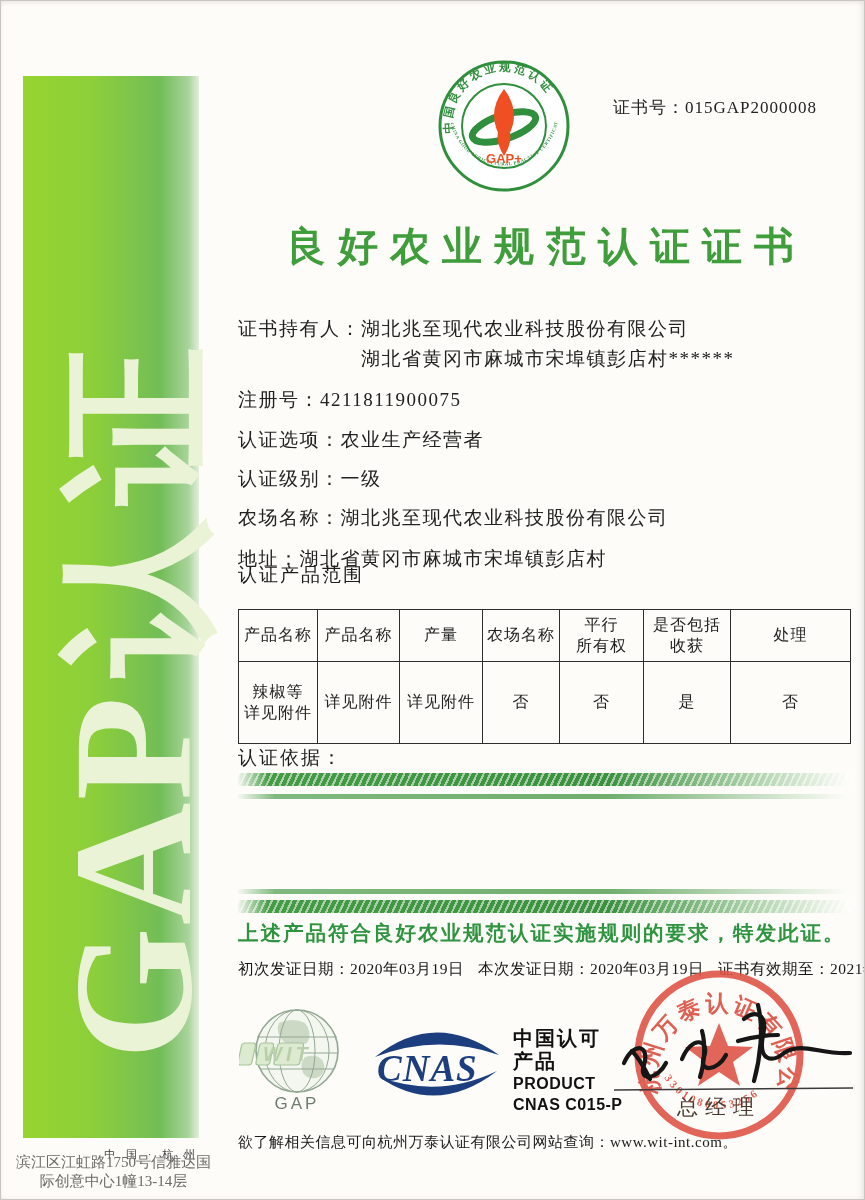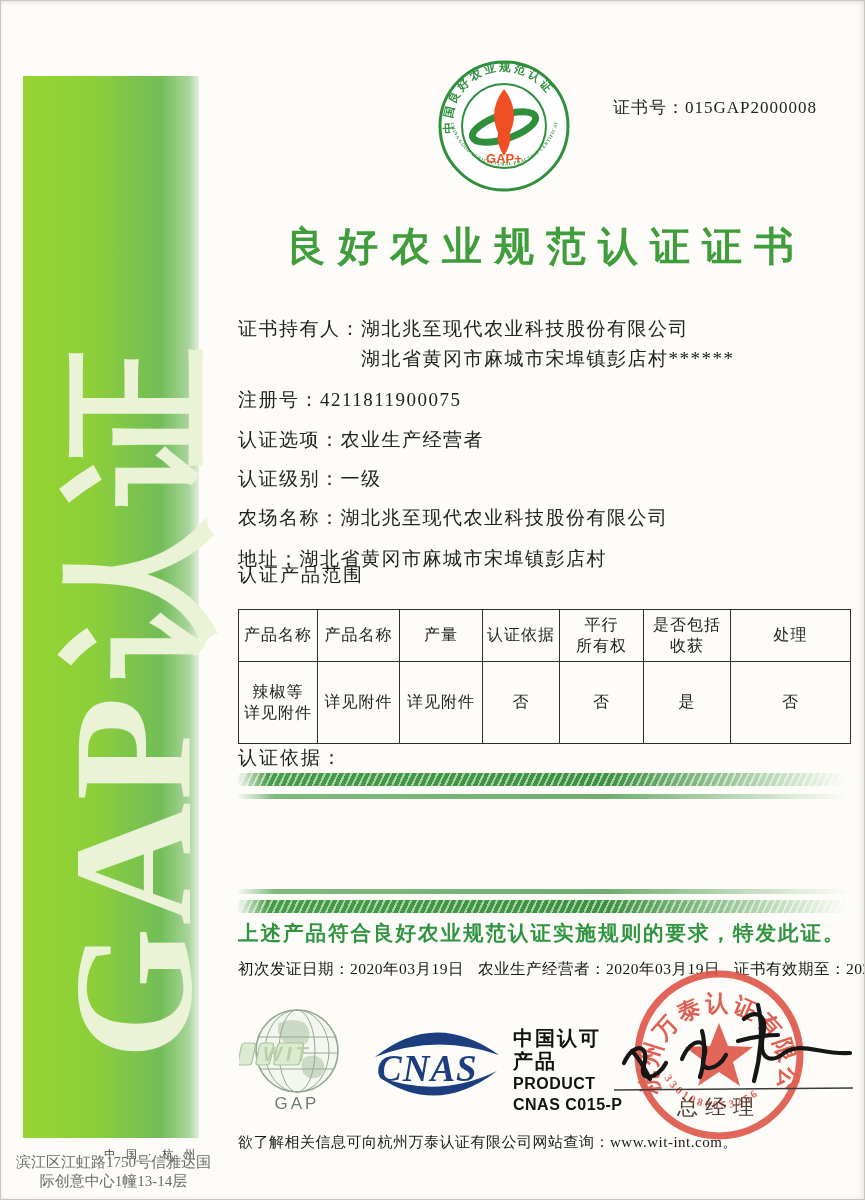--- a/index.html
+++ b/index.html
@@ -155,21 +155,21 @@
           <col class="c3">
           <col class="c4">
           <col class="c5">
           <col class="c6">
       </colgroup>
       <tbody>
           <tr>
         <th>产品名称</th>
         <th>产品名称</th>
         <th>产量</th>
-        <th>认证依据</th>
+        <th>农场名称</th>
         <th>平行
 所有权</th>
         <th>是否包括
 收获</th>
         <th>处理</th>
       </tr>
       <tr>
         <td>辣椒等
 详见附件</td>
         <td>详见附件</td>
@@ -185,21 +185,21 @@
 
   <div class="basis-label">认证依据：</div>
   <div class="bar bar-thick b1"></div>
   <div class="bar bar-thin b2"></div>
   <div class="bar bar-thin b3"></div>
   <div class="bar bar-thick b4"></div>
 
   <div class="statement">上述产品符合良好农业规范认证实施规则的要求，特发此证。</div>
   <div class="dates">
     <span><span>初次发证日期：</span><span>2020年03月19日</span></span>
-    <span><span>农业生产经营者：</span><span>2020年03月19日</span></span>
+    <span><span>本次发证日期：</span><span>2020年03月19日</span></span>
     <span><span>证书有效期至：</span><span>2021年03月18日</span></span>
   </div>
 
   <div class="wit-logo">
     <svg width="112" height="118" viewBox="0 0 112 118">
       <circle cx="58" cy="50" r="41" fill="#f4f7f0" stroke="#93a793" stroke-width="1.6"></circle>
       <path d="M40,22 q14,-6 26,0 q8,10 2,20 q-14,6 -24,-2 q-8,-10 -4,-18 Z" fill="#ccd9c4"></path>
       <path d="M66,56 q12,-4 18,4 q4,10 -4,16 q-10,4 -16,-4 q-4,-10 2,-16 Z" fill="#ccd9c4"></path>
       <ellipse cx="58" cy="50" rx="18" ry="41" fill="none" stroke="#93a793" stroke-width="1"></ellipse>
       <ellipse cx="58" cy="50" rx="32" ry="41" fill="none" stroke="#93a793" stroke-width="1"></ellipse>

